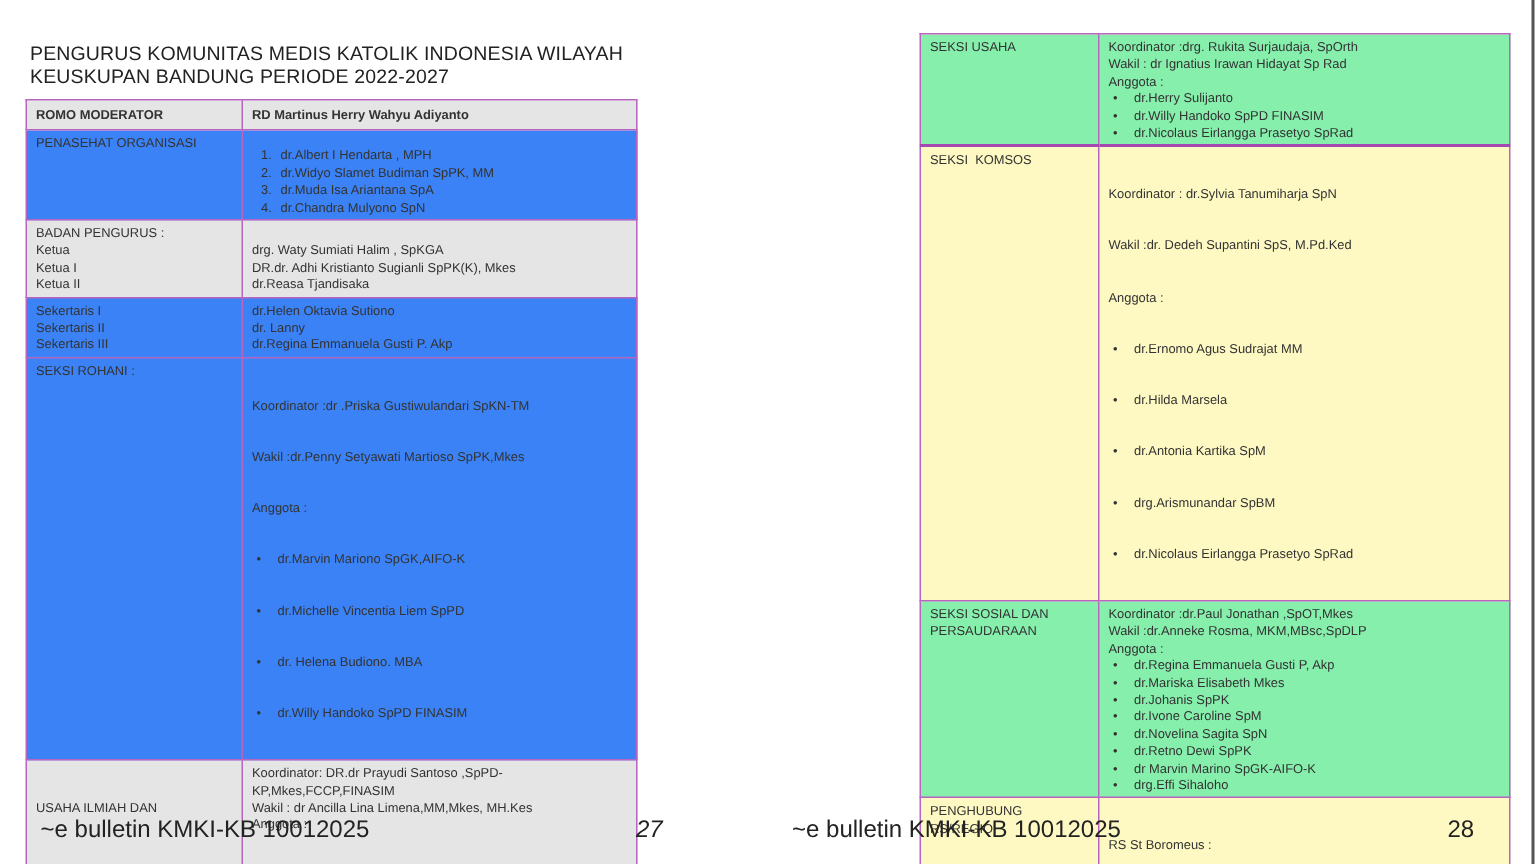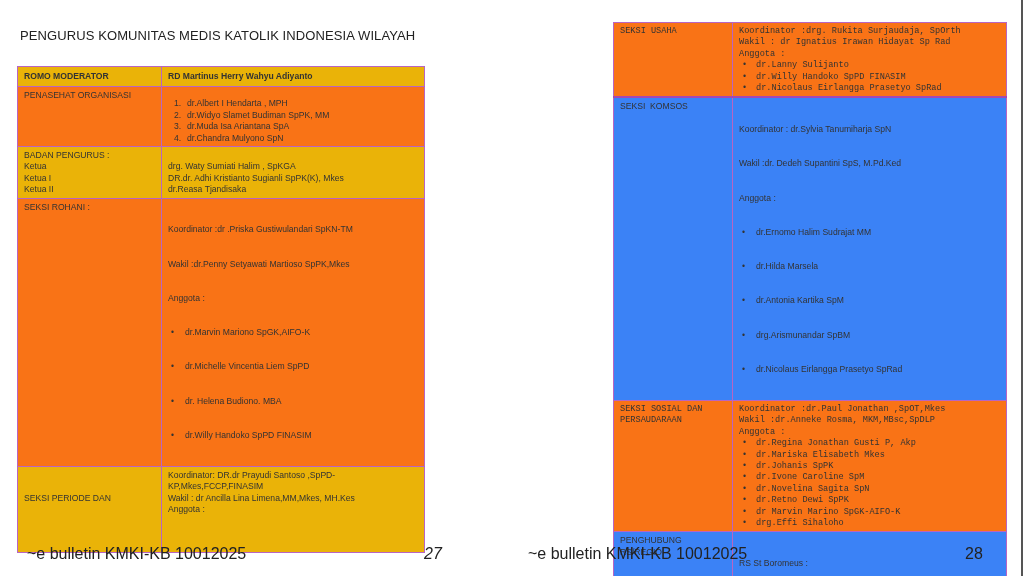--- a/index.html
+++ b/index.html
@@ -19,44 +19,45 @@
 
   table.org {
     position: absolute; border-collapse: collapse; font-size: 8.6px; line-height: 11.4px; color: #333333;
   }
   table.org td { border: 1.5px solid #b865c2; vertical-align: top; padding: 3px 6px 2px 6px; }
   table.left-table { left: 17px; top: 66px; width: 408px; }
   table.right-table { left: 101px; top: 22px; width: 394px; }
   td.col-a-l { width: 131px; }
   td.col-a-r { width: 106px; }
 
-  tr.light td { background: #eab308; }
-  tr.dark td { background: #f97316; }
-  tr.white td { background: #f97316; font-family: Liberation Mono, monospace; }
-  tr.pink td { background: #3b82f6; }
+  tr.light td { background: #e5e5e5; }
+  tr.dark td { background: #3b82f6; }
+  tr.white td { background: #86efac; }
+  tr.pink td { background: #fef9c3; }
   tr.head td { font-weight: bold; padding-top: 4px; padding-bottom: 4px; }
   tr.thick-top td { border-top: 2.5px solid #a548b1; }
 
   .line { display: block; white-space: nowrap; }
   .num { display: inline-block; width: 13px; margin-left: 6px; }
   .bullet { display: inline-block; width: 14px; padding-left: 3px; }
   .spacer { display: block; height: 8px; }
 
   .footer { position: absolute; top: 545px; font-size: 16px; color: #222222; }
   .left-foot-text { left: 27px; }
   .left-foot-num { left: 424px; font-style: italic; }
   .right-foot-text { left: 16px; }
   .right-foot-num { left: 453px; }
 </style>
 </head>
 <body>
 
 <div class="page page-left">
   <div class="title">
     <span class="line">PENGURUS KOMUNITAS MEDIS KATOLIK INDONESIA WILAYAH</span>
+    <span class="line">KEUSKUPAN BANDUNG PERIODE 2022-2027</span>
   </div>
 
   <table class="org left-table">
     <tbody>
         <tr class="light head">
       <td class="col-a-l">ROMO MODERATOR</td>
       <td>RD Martinus  Herry Wahyu  Adiyanto</td>
     </tr>
     <tr class="dark">
       <td>PENASEHAT  ORGANISASI</td>
@@ -73,37 +74,49 @@
         <span class="line">BADAN PENGURUS :</span>
         <span class="line"> Ketua</span>
         <span class="line">Ketua I</span>
         <span class="line">Ketua II</span>
       </td>
       <td>
         <span class="line">&nbsp;</span>
         <span class="line">drg. Waty Sumiati Halim , SpKGA</span>
         <span class="line">DR.dr. Adhi  Kristianto Sugianli SpPK(K), Mkes</span>
         <span class="line">dr.Reasa Tjandisaka</span>
+      </td>
+    </tr>
+    <tr class="dark">
+      <td>
+        <span class="line">Sekertaris I</span>
+        <span class="line">Sekertaris II</span>
+        <span class="line">Sekertaris III</span>
+      </td>
+      <td>
+        <span class="line">dr.Helen Oktavia Sutiono</span>
+        <span class="line">dr. Lanny</span>
+        <span class="line">dr.Regina Emmanuela Gusti  P. Akp</span>
       </td>
     </tr>
     <tr class="dark">
       <td>SEKSI  ROHANI :</td>
       <td style="white-space:pre;">
         <span class="line">Koordinator   :dr .Priska Gustiwulandari SpKN-TM</span>
         <span class="line">  Wakil           :dr.Penny Setyawati Martioso SpPK,Mkes</span>
         <span class="line">  Anggota          :</span>
         <span class="line"><span class="bullet">•</span><span>dr.Marvin  Mariono  SpGK,AIFO-K</span></span>
         <span class="line"><span class="bullet">•</span><span>dr.Michelle Vincentia Liem  SpPD</span></span>
         <span class="line"><span class="bullet">•</span><span>dr. Helena  Budiono. MBA</span></span>
         <span class="line"><span class="bullet">•</span><span>dr.Willy Handoko  SpPD FINASIM</span></span>
       </td>
     </tr>
     <tr class="light">
       <td style="white-space:pre;">
-        <span class="line">SEKSI    PERIODE    DAN</span>
+        <span class="line">USAHA    ILMIAH    DAN</span>
         
         
       </td>
       <td>
         <span class="line">Koordinator: DR.dr Prayudi Santoso ,SpPD-</span>
         <span class="line">KP,Mkes,FCCP,FINASIM</span>
         <span class="line">Wakil  : dr Ancilla Lina Limena,MM,Mkes, MH.Kes</span>
         <span class="line">Anggota :</span>
 
       </td>
@@ -117,48 +130,48 @@
 
 <div class="page page-right">
   <table class="org right-table">
     <tbody>
         <tr class="white">
       <td class="col-a-r">SEKSI USAHA</td>
       <td>
         <span class="line">Koordinator :drg. Rukita Surjaudaja, SpOrth</span>
         <span class="line">Wakil  : dr Ignatius Irawan  Hidayat Sp Rad</span>
         <span class="line">Anggota :</span>
-        <span class="line"><span class="bullet">•</span><span>dr.Lanny  Sulijanto</span></span>
+        <span class="line"><span class="bullet">•</span><span>dr.Herry  Sulijanto</span></span>
         <span class="line"><span class="bullet">•</span><span>dr.Willy Handoko  SpPD FINASIM</span></span>
         <span class="line"><span class="bullet">•</span><span>dr.Nicolaus Eirlangga Prasetyo SpRad</span></span>
       </td>
     </tr>
     <tr class="pink thick-top">
       <td style="white-space:pre;">SEKSI  KOMSOS</td>
       <td style="white-space:pre;margin-top:28px;">
         <span class="line">Koordinator : dr.Sylvia Tanumiharja SpN</span>
         <span class="line">Wakil           :dr. Dedeh Supantini SpS, M.Pd.Ked</span>
         <span class="line">Anggota    :</span>
-        <span class="line"><span class="bullet">•</span><span>dr.Ernomo Halim Sudrajat  MM</span></span>
+        <span class="line"><span class="bullet">•</span><span>dr.Ernomo Agus Sudrajat  MM</span></span>
         <span class="line"><span class="bullet">•</span><span>dr.Hilda Marsela</span></span>
         <span class="line"><span class="bullet">•</span><span>dr.Antonia Kartika SpM</span></span>
         <span class="line"><span class="bullet">•</span><span>drg.Arismunandar  SpBM</span></span>
         <span class="line"><span class="bullet">•</span><span>dr.Nicolaus Eirlangga Prasetyo SpRad</span></span>
       </td>
     </tr>
     <tr class="white">
       <td>
         <span class="line">SEKSI SOSIAL DAN</span>
         <span class="line">PERSAUDARAAN</span>
       </td>
       <td>
         <span class="line">Koordinator :dr.Paul Jonathan ,SpOT,Mkes</span>
         <span class="line">Wakil :dr.Anneke Rosma, MKM,MBsc,SpDLP</span>
         <span class="line">Anggota :</span>
-        <span class="line"><span class="bullet">•</span><span>dr.Regina Jonathan Gusti P, Akp</span></span>
+        <span class="line"><span class="bullet">•</span><span>dr.Regina Emmanuela Gusti P, Akp</span></span>
         <span class="line"><span class="bullet">•</span><span>dr.Mariska Elisabeth Mkes</span></span>
         <span class="line"><span class="bullet">•</span><span>dr.Johanis SpPK</span></span>
         <span class="line"><span class="bullet">•</span><span>dr.Ivone Caroline SpM</span></span>
         <span class="line"><span class="bullet">•</span><span>dr.Novelina Sagita SpN</span></span>
         <span class="line"><span class="bullet">•</span><span>dr.Retno Dewi SpPK</span></span>
         <span class="line"><span class="bullet">•</span><span>dr Marvin Marino  SpGK-AIFO-K</span></span>
         <span class="line"><span class="bullet">•</span><span>drg.Effi Sihaloho</span></span>
       </td>
     </tr>
     <tr class="pink">

